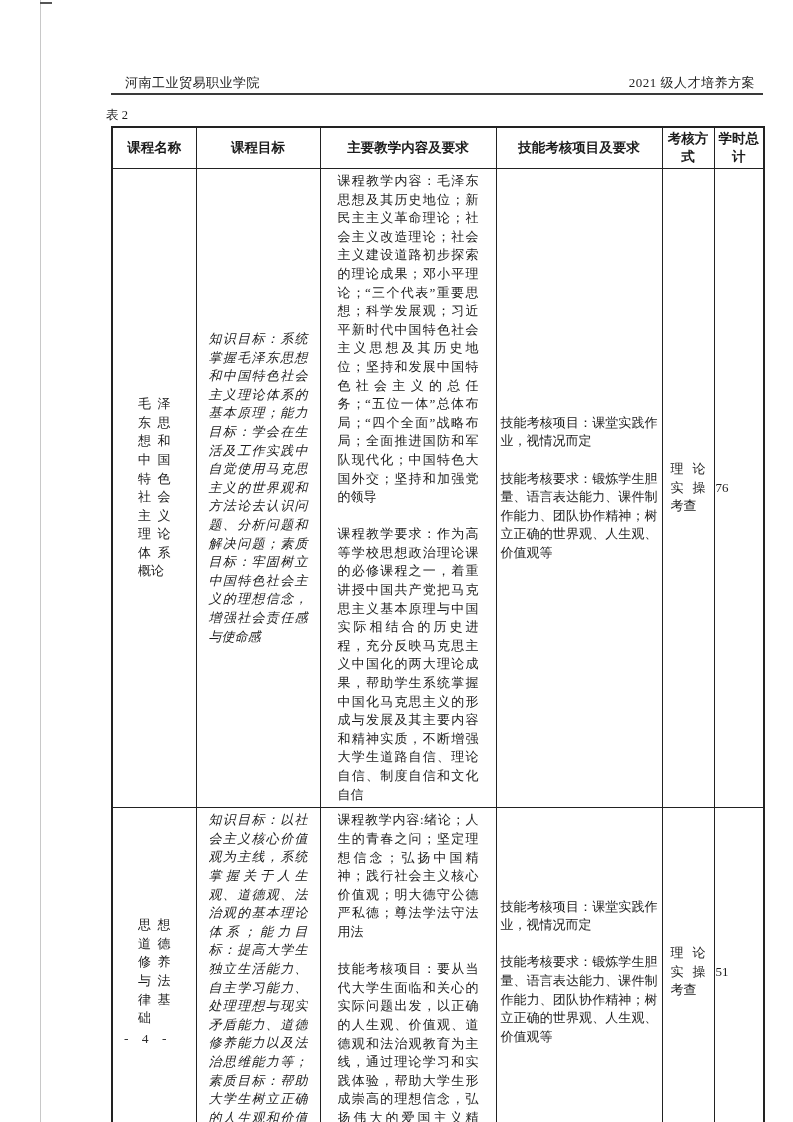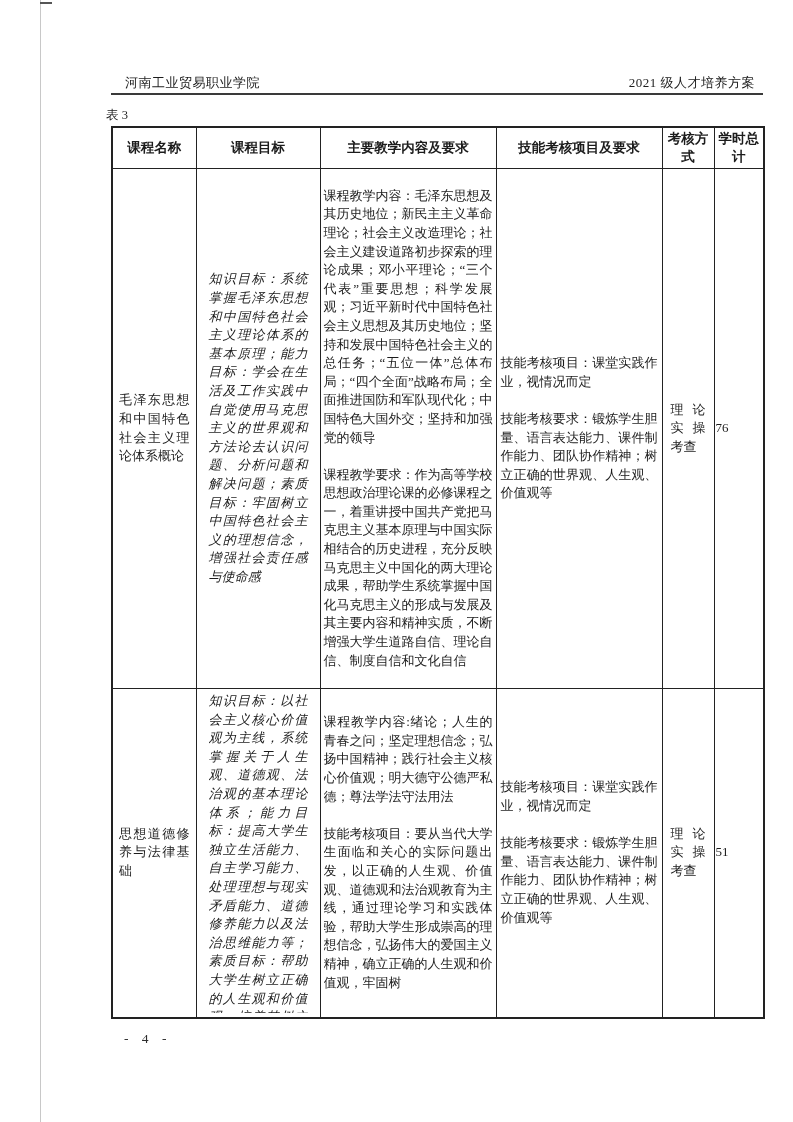--- a/index.html
+++ b/index.html
@@ -54,23 +54,23 @@
     font-weight: bold; font-size: 13.5px; line-height: 18px;
     text-align: center; vertical-align: middle;
     height: 40px; padding: 2px 2px;
   }
   .course-table td {
     font-size: 13px; line-height: 18.6px; vertical-align: middle;
     text-align: justify; text-justify: inter-character;
   }
   tr.row1 { height: 520px; }
   tr.row2 { height: 329px; }
-  .c-name   { padding: 0 6px; }
+  .c-name   { padding: 0 25px; }
   .c-obj    { padding: 3px 12px; font-style: italic; }
-  .c-content{ padding: 3px 3px; vertical-align: top; }
+  .c-content{ padding: 3px 17px; vertical-align: top; }
   .c-assess { padding: 0 4px; }
   .c-method { padding: 0 8px; text-align: center; line-height: 20px; }
   .c-hours  { text-align: center; }
   .course-table p { margin: 0; }
   .course-table p.gap { margin-top: 18.6px; }
   tr.row2 .c-obj { vertical-align: top; }
   tr.row2 .c-obj .clip, tr.row2 .c-content .clip { max-height: 321px; overflow: hidden; }
   .page-num {
     position: absolute; left: 84px; top: 1031px;
     font-size: 13.5px; letter-spacing: 5px; color: #2e2e2e;
@@ -80,21 +80,21 @@
 <body>
 
 <div class="page">
   <div class="scan-edge-left"></div>
   <div class="scan-mark-top"></div>
 
   <div class="hdr-left">河南工业贸易职业学院</div>
   <div class="hdr-right">2021 级人才培养方案</div>
   <div class="hdr-rule"></div>
 
-  <div class="tbl-label">表 3</div>
+  <div class="tbl-label">表 2</div>
 
   <table class="course-table">
     <colgroup>
       <col style="width:84px">
       <col style="width:124px">
       <col style="width:176px">
       <col style="width:166px">
       <col style="width:52px">
       <col style="width:50px">
     </colgroup>

